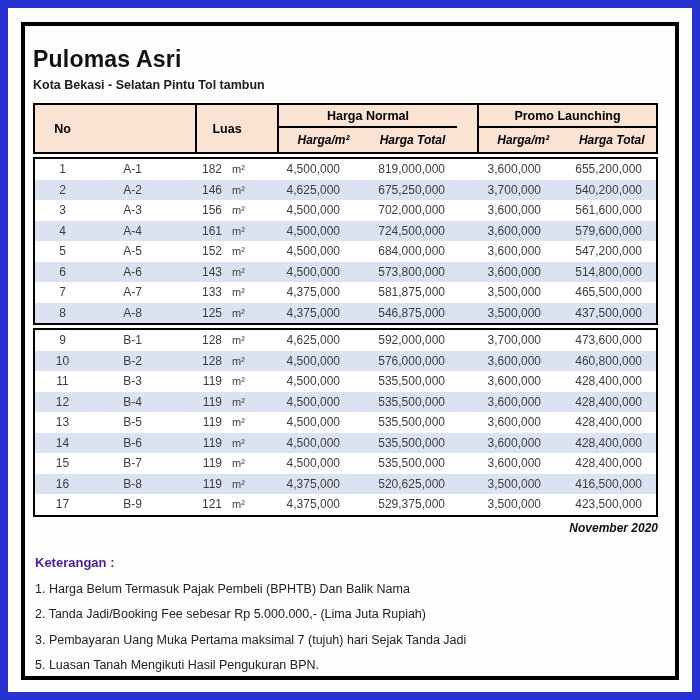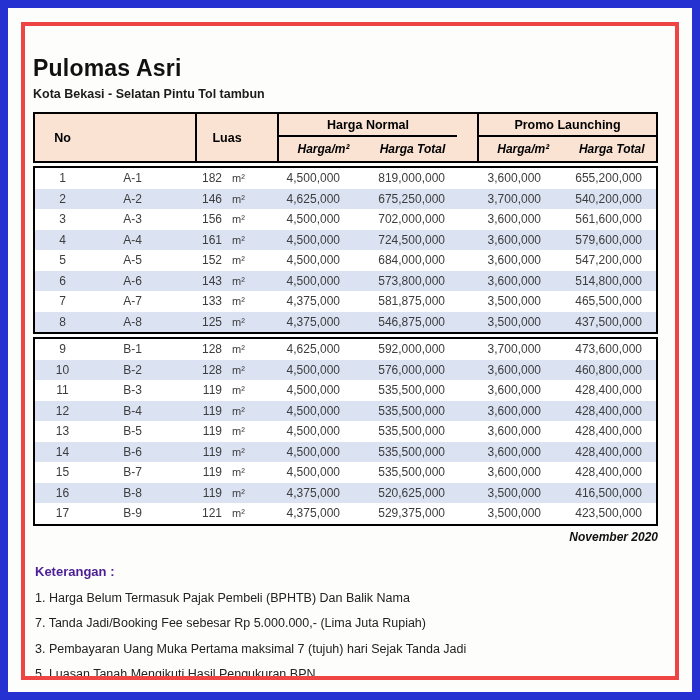--- a/index.html
+++ b/index.html
@@ -7,22 +7,22 @@
   body { font-family: "Liberation Sans", sans-serif; background: #ffffff; }
 
   .sheet {
     width: 700px; height: 700px;
     border: 8px solid #2531d1;
     background: #fdfdfc;
     padding: 14px 13px 12px 13px;
   }
   .frame {
     width: 100%; height: 100%;
-    border: 4px solid #ef4444;
-    padding: 21px 10px 4px 8px;
+    border: 4px solid #000000;
+    padding: 12px 10px 4px 8px;
     overflow: hidden;
     background: #fdfdfc;
   }
 
   .title {
     margin-top: 8px;
     font-size: 23px;
     font-weight: bold;
     color: #111;
     letter-spacing: 0.2px;
@@ -315,20 +315,20 @@
 </div>
 
     </div>
 
     <div class="date-label">November 2020</div>
 
     <div class="notes">
       <div class="notes-heading">Keterangan :</div>
       <div id="notes-list">
           <div class="note-item">1. Harga Belum Termasuk Pajak Pembeli (BPHTB) Dan Balik Nama</div>
-          <div class="note-item">7. Tanda Jadi/Booking Fee sebesar Rp 5.000.000,- (Lima Juta Rupiah)</div>
+          <div class="note-item">2. Tanda Jadi/Booking Fee sebesar Rp 5.000.000,- (Lima Juta Rupiah)</div>
           <div class="note-item">3. Pembayaran Uang Muka Pertama maksimal 7 (tujuh) hari Sejak Tanda Jadi</div>
           <div class="note-item">5. Luasan Tanah Mengikuti Hasil Pengukuran BPN.</div>
         </div>
     </div>
 
   </div>
 </div>
 
 </body></html>

